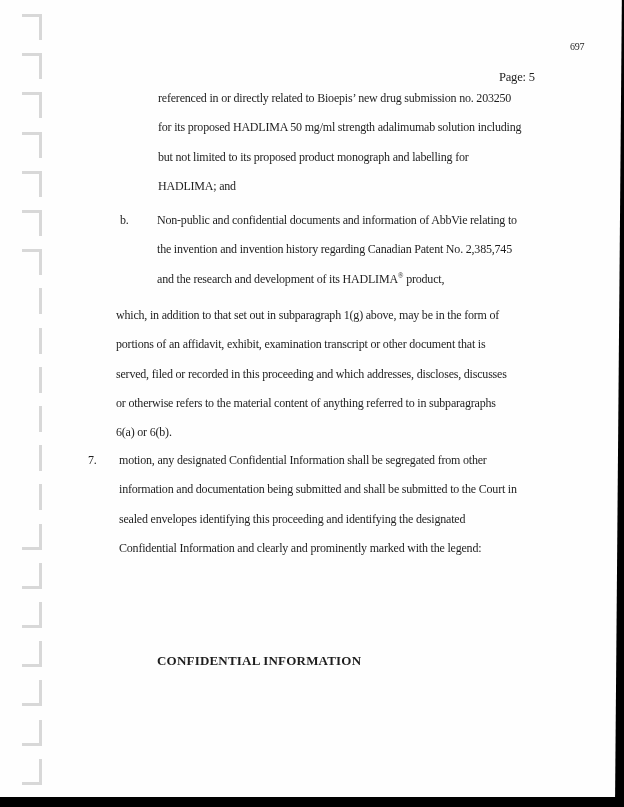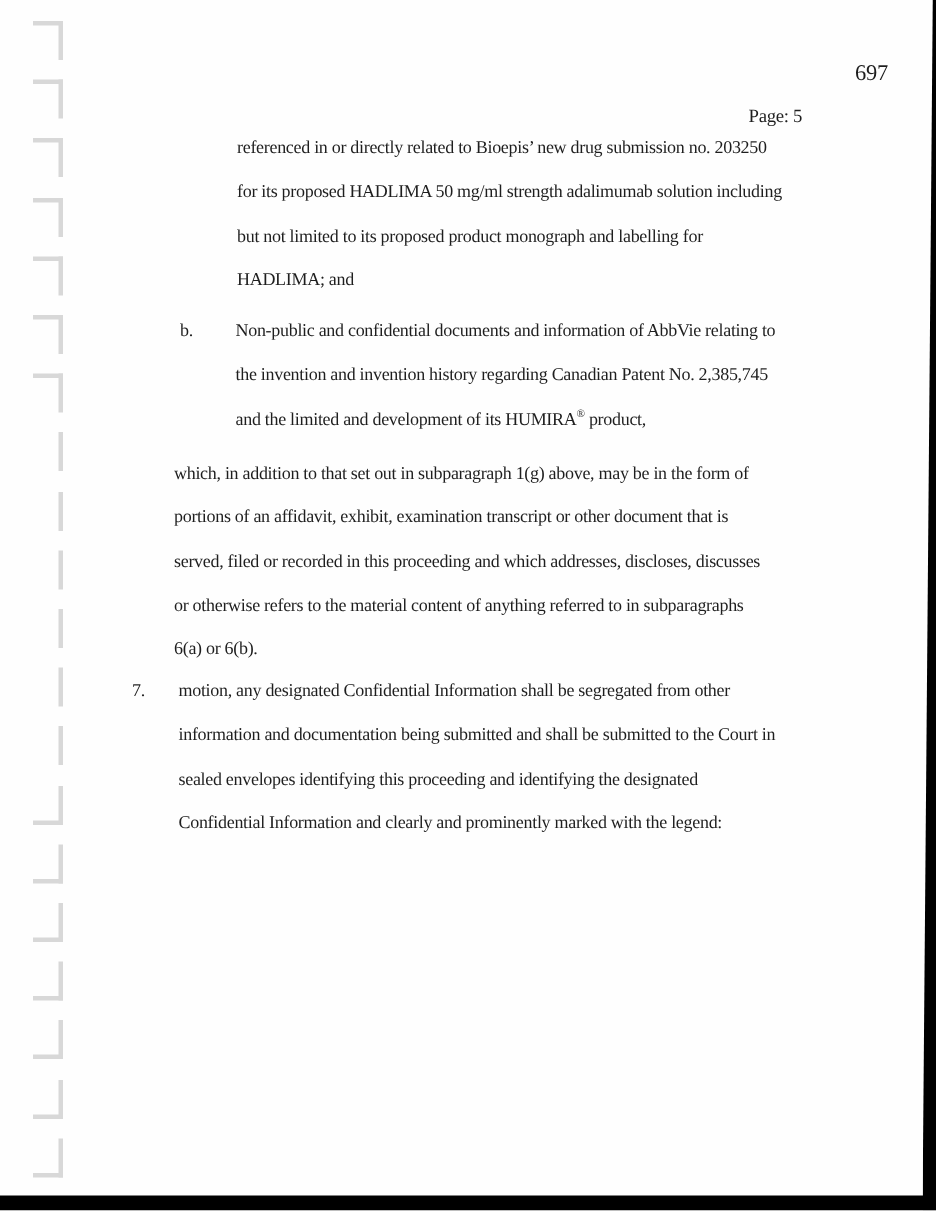--- a/index.html
+++ b/index.html
@@ -24,21 +24,21 @@
 
   
   .bmark{position:absolute;left:22px;width:20px;height:26px;}
   .bmark .v{position:absolute;right:0;top:0;bottom:0;width:3px;background:var(--mark,#d8d8d8);}
   .bmark.top .h{position:absolute;left:0;right:0;top:0;height:3px;background:var(--mark,#d8d8d8);}
   .bmark.bottom .h{position:absolute;left:0;right:0;bottom:0;height:3px;background:var(--mark,#d8d8d8);}
 
   .txt{font-size:12px;letter-spacing:-0.2px;}
   .lines{display:block;white-space:pre-line;}
   .block{position:absolute;width:480px;line-height:29.3px;}
-  .bates{position:absolute;left:570px;top:41px;font-size:15px;}
+  .bates{position:absolute;left:570px;top:41px;font-size:10px;}
   .pagelabel{position:absolute;left:499px;top:58px;font-size:12.5px;margin-top:12px;}
 
   .blockA{left:158px;top:84px;}
   .blockB{left:157px;top:206px;}
   .blockB .item-label{position:absolute;left:-37px;top:0;}
   .closing{left:116px;top:301px;}
   .para7{left:119px;top:446px;}
   .para7 .item-label{position:absolute;left:-31px;top:0;}
   .inline-line{display:block;}
   .it{font-style:italic;}
@@ -143,35 +143,36 @@
     <span class="lines">referenced in or directly related to Bioepis’ new drug submission no. 203250
 for its proposed HADLIMA 50 mg/ml strength adalimumab solution including
 but not limited to its proposed product monograph and labelling for
 HADLIMA; and</span>
   </div>
 
   <div class="block txt blockB">
     <span class="item-label">b.</span>
     <span class="lines">Non-public and confidential documents and information of AbbVie relating to
 the invention and invention history regarding Canadian Patent No. 2,385,745</span>
-    <span class="inline-line"><span>and the limited and development of its HUMIRA</span><sup>®</sup><span class="keepsp"> product,</span></span>
+    <span class="inline-line"><span>and the research and development of its HADLIMA</span><sup>®</sup><span class="keepsp"> product,</span></span>
   </div>
 
   <div class="block txt closing">
     <span class="lines">which, in addition to that set out in subparagraph 1(g) above, may be in the form of
 portions of an affidavit, exhibit, examination transcript or other document that is
 served, filed or recorded in this proceeding and which addresses, discloses, discusses
 or otherwise refers to the material content of anything referred to in subparagraphs
 6(a) or 6(b).</span>
   </div>
 
   <div class="block txt para7">
     <span class="item-label">7.</span>
     <span class="lines">motion, any designated Confidential Information shall be segregated from other
 information and documentation being submitted and shall be submitted to the Court in
 sealed envelopes identifying this proceeding and identifying the designated
 Confidential Information and clearly and prominently marked with the legend:</span>
   </div>
 
+  <div class="legend-heading">CONFIDENTIAL INFORMATION</div>
 
   <div class="edge-right"></div>
   <div class="edge-bottom"></div>
 </div>
 
 </body></html>

